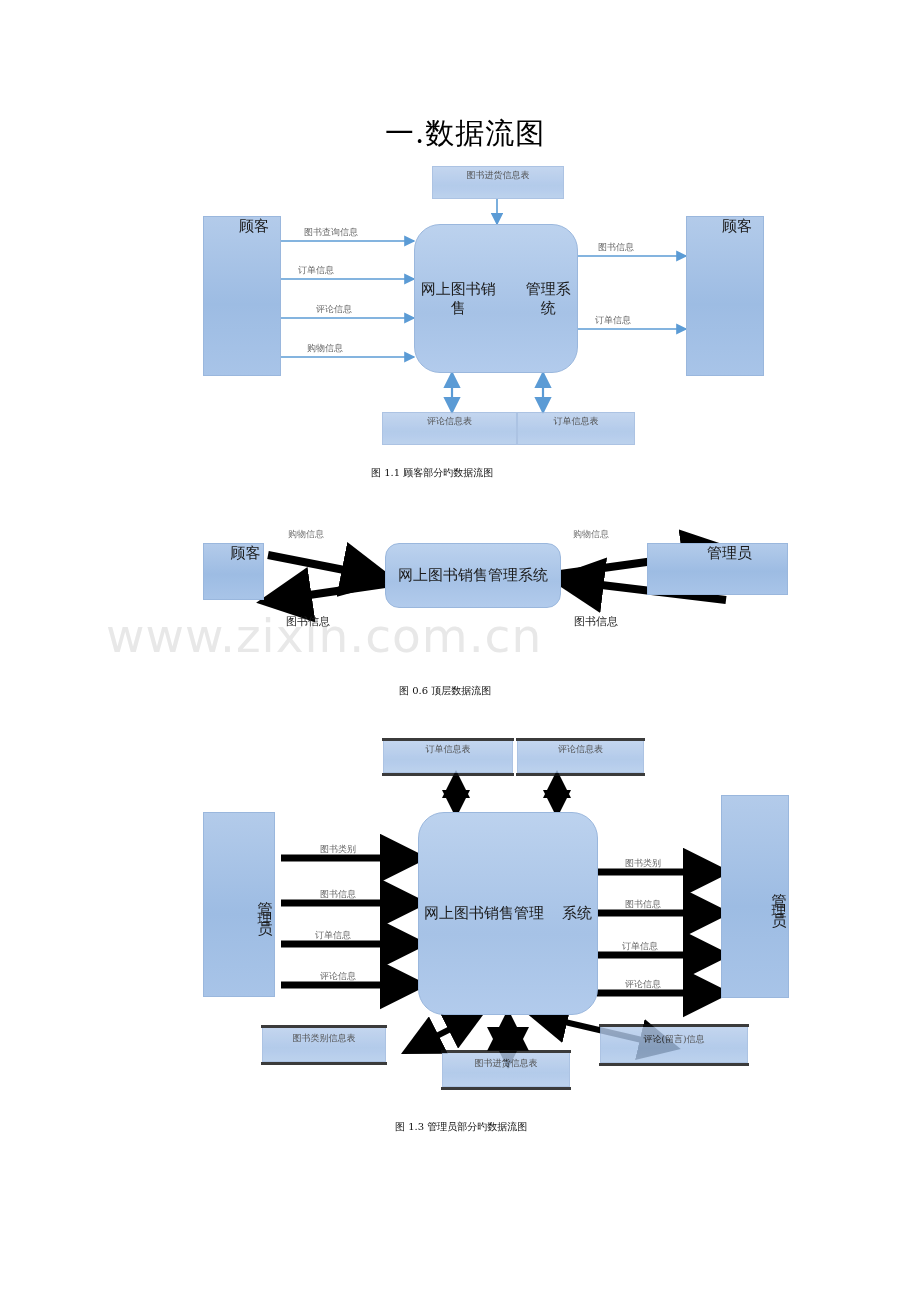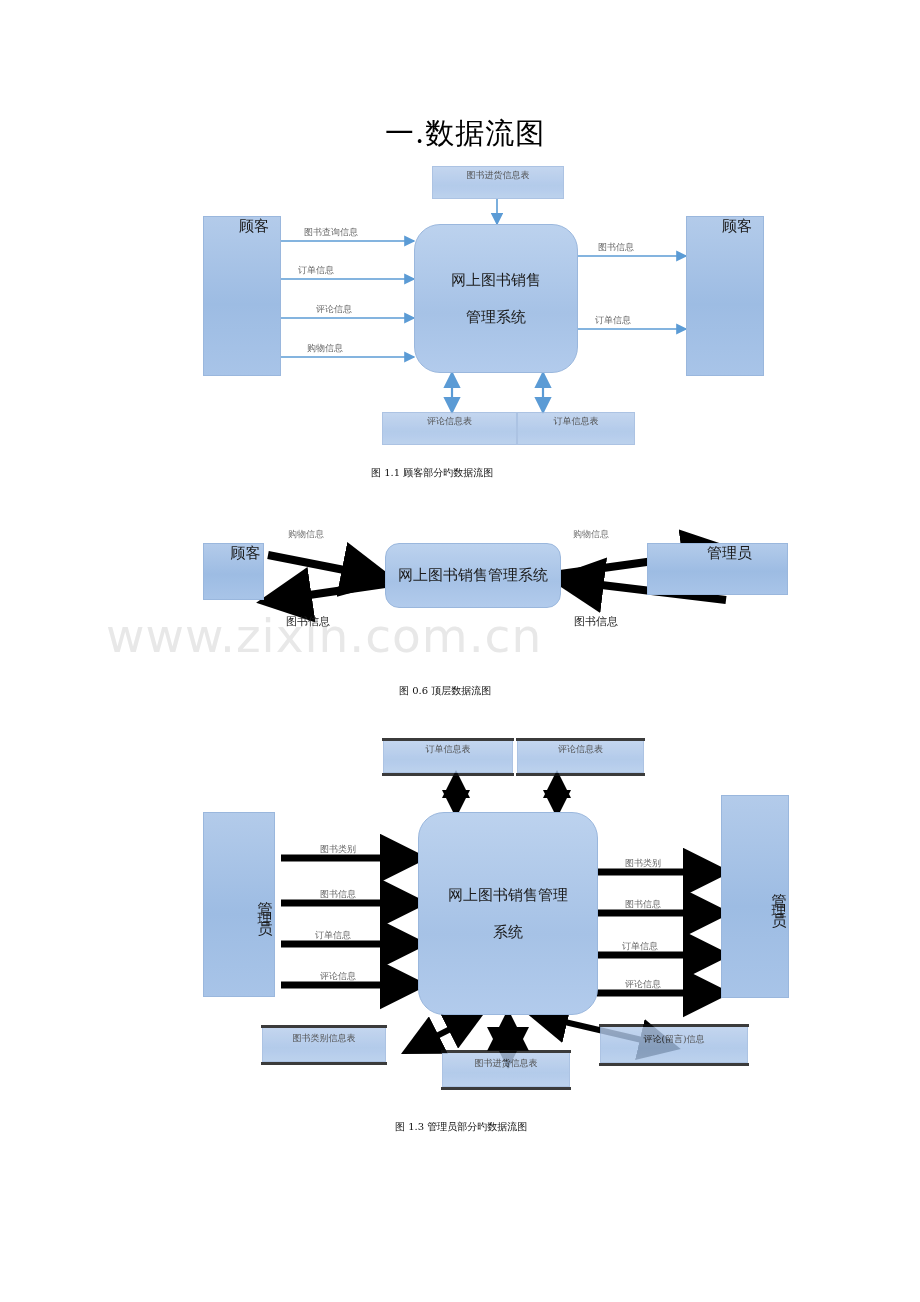--- a/index.html
+++ b/index.html
@@ -66,21 +66,21 @@
     text-orientation: upright;
   }
 
   .process {
     position: absolute;
     background: linear-gradient(180deg,#bcd2ee 0%, #a6c2e6 60%, #b2cbec 100%);
     border: 1px solid #9ab7dd;
     border-radius: 26px;
     box-sizing: border-box;
     display: flex;
-    flex-direction: column;
+    flex-direction: row;
     align-items: center;
     justify-content: center;
     gap: 18px;
     font-family: "DejaVu Serif", "Liberation Serif", serif;
     font-size: 15px;
     color: #1b1b1b;
     text-align: center;
   }
   .process.single { gap: 0; }
 

